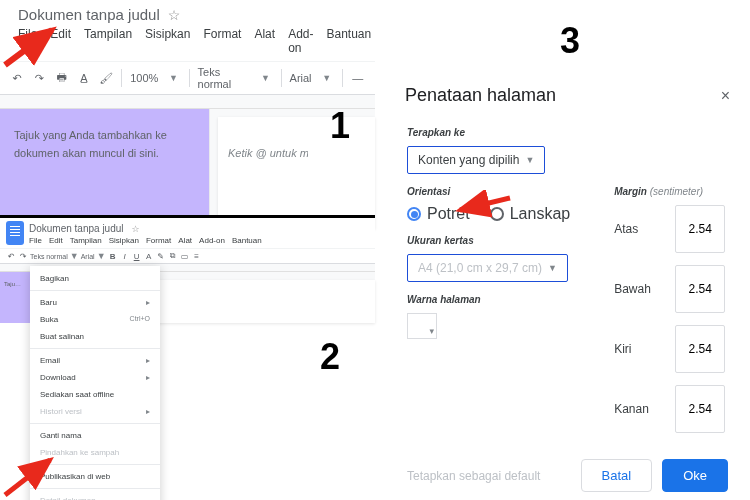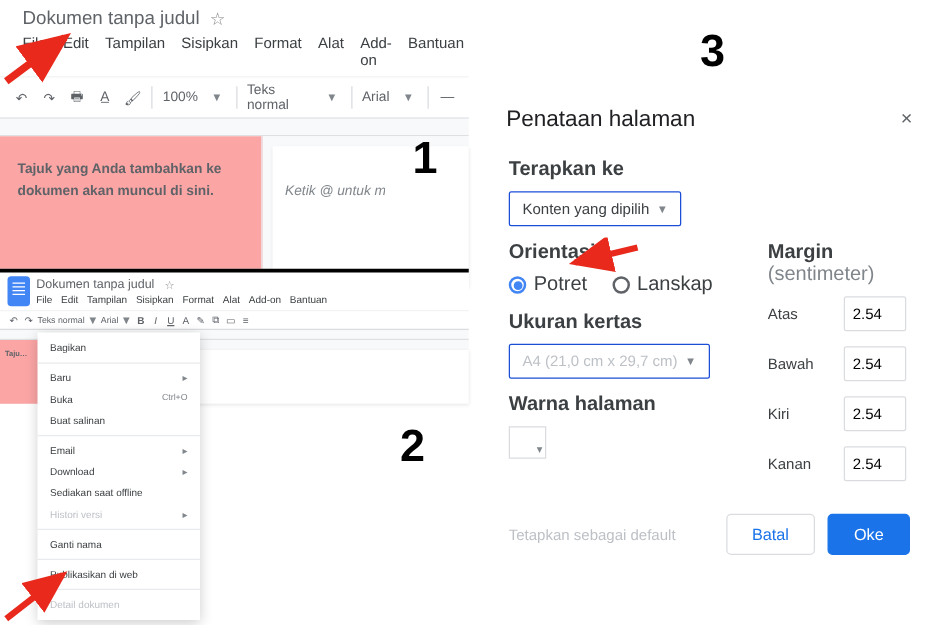--- a/index.html
+++ b/index.html
@@ -1,36 +1,36 @@
 <!DOCTYPE html>
 <html><head>
 <meta charset="utf-8">
 <style>
 * { box-sizing: border-box; margin: 0; padding: 0; font-family: Arial, sans-serif; }
 body { width: 750px; height: 500px; background: #fff; position: relative; overflow: hidden; font-size: 13px; color: #3c4043; }
 
 
 .panel1 { position: absolute; left: 0; top: 0; width: 375px; height: 210px; background: #fff; }
-.header { display: flex; align-items: center; padding: 6px 10px; gap: 8px; }
+.header { display: flex; align-items: flex-end; padding: 6px 10px; gap: 8px; }
 .logo { width: 28px; height: 36px; background: #4285f4; border-radius: 3px; position: relative; }
 .logo::after { content: ""; position: absolute; left: 6px; right: 6px; top: 8px; height: 2px; background: #fff; box-shadow: 0 5px 0 #fff, 0 10px 0 #fff, 0 15px 0 #fff; }
 .title-area { flex: 1; }
 .doc-title { font-size: 15px; color: #5f6368; display: flex; align-items: center; gap: 8px; }
 .star { color: #888; font-size: 14px; }
 .menubar { display: flex; gap: 13px; font-size: 12px; color: #3c4043; margin-top: 4px; }
 .menubar span { cursor: pointer; }
 
 .toolbar { display: flex; align-items: center; gap: 8px; padding: 4px 10px; border-bottom: 1px solid #dadce0; border-top: 1px solid #f1f3f4; font-size: 11px; color: #5f6368; }
 .tb-icon { width: 16px; height: 16px; display: inline-flex; align-items: center; justify-content: center; color: #5f6368; }
 .tb-sep { width: 1px; height: 18px; background: #dadce0; }
 
 .ruler { height: 14px; background: linear-gradient(to right, #f8f9fa, #f8f9fa); border-bottom: 1px solid #e0e0e0; }
 
 .doc-area { display: flex; background: #f8f9fa; height: 120px; }
-.outline-panel { width: 210px; padding: 18px 14px; background: #fca5a5; font-size: 11px; color: #5f6368; line-height: 1.6; border-right: 1px solid #e8eaed; font-weight: bold; }
+.outline-panel { width: 210px; padding: 18px 14px; background: #c4b5fd; font-size: 11px; color: #5f6368; line-height: 1.6; border-right: 1px solid #e8eaed; }
 .page { flex: 1; background: #fff; margin: 8px 0 0 8px; box-shadow: 0 1px 3px rgba(0,0,0,0.1); padding: 30px 10px 10px 10px; font-size: 11px; color: #80868b; font-style: italic; }
 
 
 .panel2 { position: absolute; left: 0; top: 215px; width: 375px; height: 285px; background: #fff; border-top: 3px solid #000; }
 .panel2 .header { padding: 3px 6px; gap: 5px; }
 .panel2 .logo { width: 18px; height: 24px; }
 .panel2 .logo::after { left: 4px; right: 4px; top: 5px; height: 1px; box-shadow: 0 3px 0 #fff, 0 6px 0 #fff, 0 9px 0 #fff; }
 .panel2 .doc-title { font-size: 10px; }
 .panel2 .star { font-size: 9px; }
 .panel2 .menubar { font-size: 8px; gap: 7px; margin-top: 2px; }
@@ -46,40 +46,40 @@
 .file-menu .item.disabled { color: #bdc1c6; }
 .file-menu .divider { height: 1px; background: #e8eaed; margin: 3px 0; }
 .file-menu .shortcut { color: #80868b; font-size: 7px; }
 .file-menu .arrow { color: #80868b; }
 
 
 .panel3 { position: absolute; left: 395px; top: 85px; width: 345px; height: 400px; background: #fff; }
 .dialog-title { font-size: 18px; color: #202124; display: flex; justify-content: space-between; align-items: center; padding: 0 10px 15px 10px; }
 .close-x { color: #5f6368; font-size: 16px; cursor: pointer; }
 
-.field-label { font-size: 16px; font-weight: 700; color: #3c4043; margin-bottom: 8px; }
+.field-label { font-size: 10px; font-weight: 700; color: #3c4043; margin-bottom: 8px; font-style: italic; }
 .field-label .sub { font-weight: 400; color: #80868b; }
 .section { padding: 6px 12px; }
 
 .dropdown { display: inline-flex; align-items: center; border: 1px solid #1d4ed8; padding: 6px 10px; font-size: 12px; color: #3c4043; border-radius: 2px; gap: 6px; cursor: pointer; }
 .caret { font-size: 9px; color: #80868b; }
 
 .two-col { display: flex; gap: 20px; }
 .col { flex: 1; }
 
 .radio-group { display: flex; gap: 20px; font-size: 16px; align-items: flex-end; }
 .radio { display: inline-flex; align-items: center; gap: 6px; cursor: pointer; }
 .radio-dot { width: 14px; height: 14px; border: 2px solid #5f6368; border-radius: 50%; display: inline-flex; align-items: center; justify-content: center; }
 .radio-dot.checked { border-color: #4285f4; }
 .radio-dot.checked::after { content: ""; width: 7px; height: 7px; background: #4285f4; border-radius: 50%; }
 
 .margins { display: flex; flex-direction: column; gap: 12px; }
 .margin-row { display: flex; align-items: center; gap: 16px; font-size: 12px; }
 .margin-row .lbl { width: 45px; }
-.margin-input { width: 50px; border: 1px solid #dadce0; padding: 6px 6px; font-size: 12px; text-align: left; border-radius: 2px; }
+.margin-input { width: 50px; border: 1px solid #dadce0; padding: 16px 6px; font-size: 12px; text-align: center; border-radius: 2px; }
 
 .color-swatch { width: 30px; height: 26px; border: 1px solid #dadce0; display: inline-flex; align-items: flex-end; justify-content: flex-end; padding: 2px; font-size: 8px; color: #80868b; cursor: pointer; }
 
 .dialog-footer { display: flex; justify-content: space-between; align-items: center; padding: 20px 12px 0; gap: 10px; }
 .default-link { font-size: 12px; color: #bdc1c6; cursor: pointer; }
 .btn { font-size: 13px; padding: 8px 20px; border-radius: 4px; border: 1px solid #dadce0; cursor: pointer; background: #fff; color: #1a73e8; font-weight: 500; }
 .btn.primary { background: #1a73e8; color: #fff; border-color: #1a73e8; }
 
 
 .step-num { position: absolute; font-size: 36px; font-weight: 900; color: #000; z-index: 50; }
@@ -223,20 +223,23 @@
         <span>Sediakan saat offline</span>
       </div>
     <div class="item disabled">
         <span>Histori versi</span>
         <span class="arrow">▸</span>
       </div>
     <div class="divider"></div>
     <div class="item">
         <span>Ganti nama</span>
       </div>
+    <div class="item disabled">
+        <span>Pindahkan ke sampah</span>
+      </div>
     <div class="divider"></div>
     <div class="item">
         <span>Publikasikan di web</span>
       </div>
     <div class="divider"></div>
     <div class="item disabled">
         <span>Detail dokumen</span>
       </div>
 
   </div>

